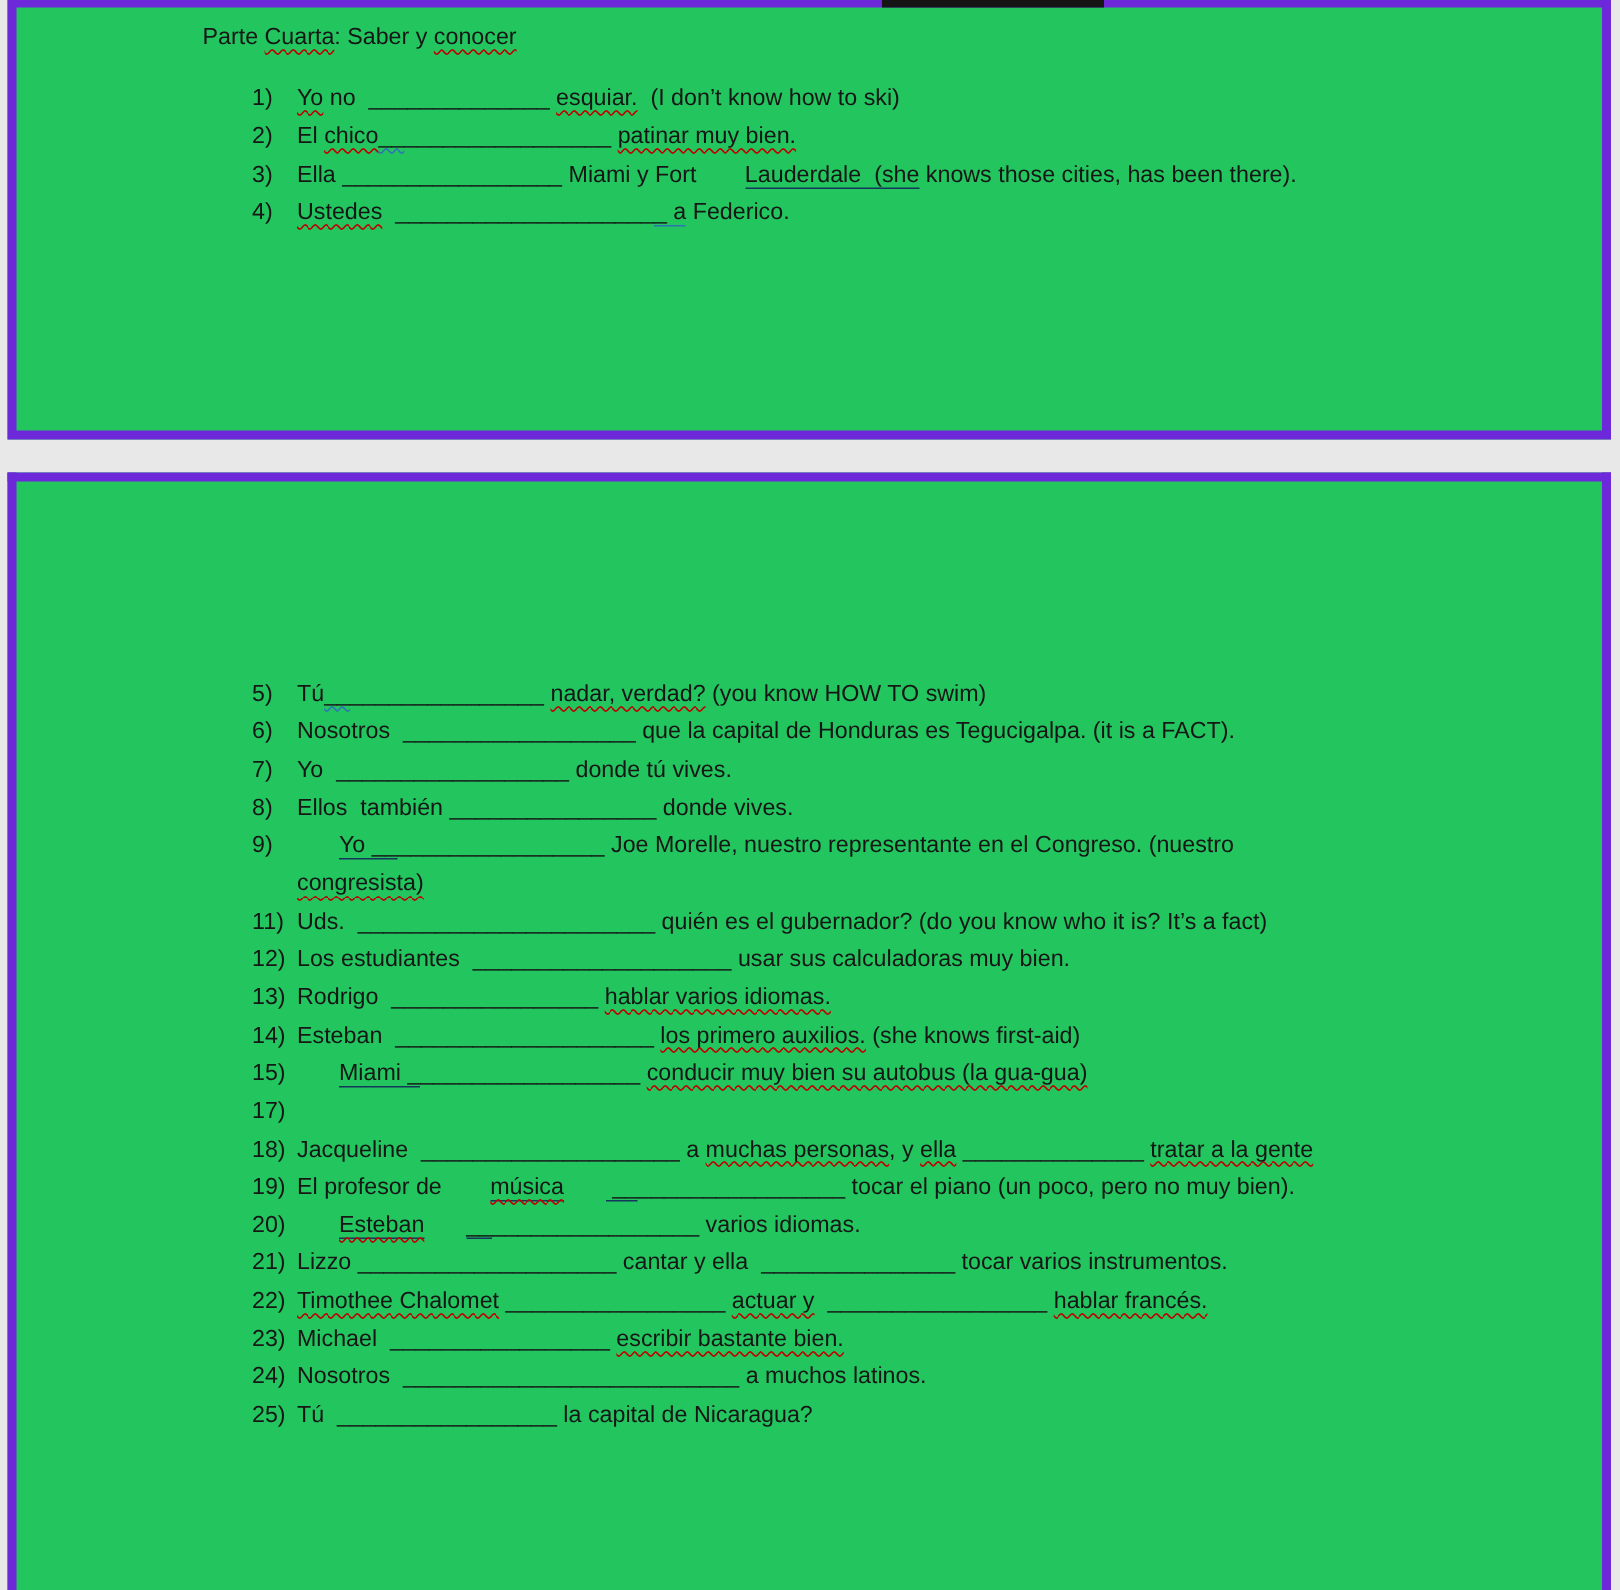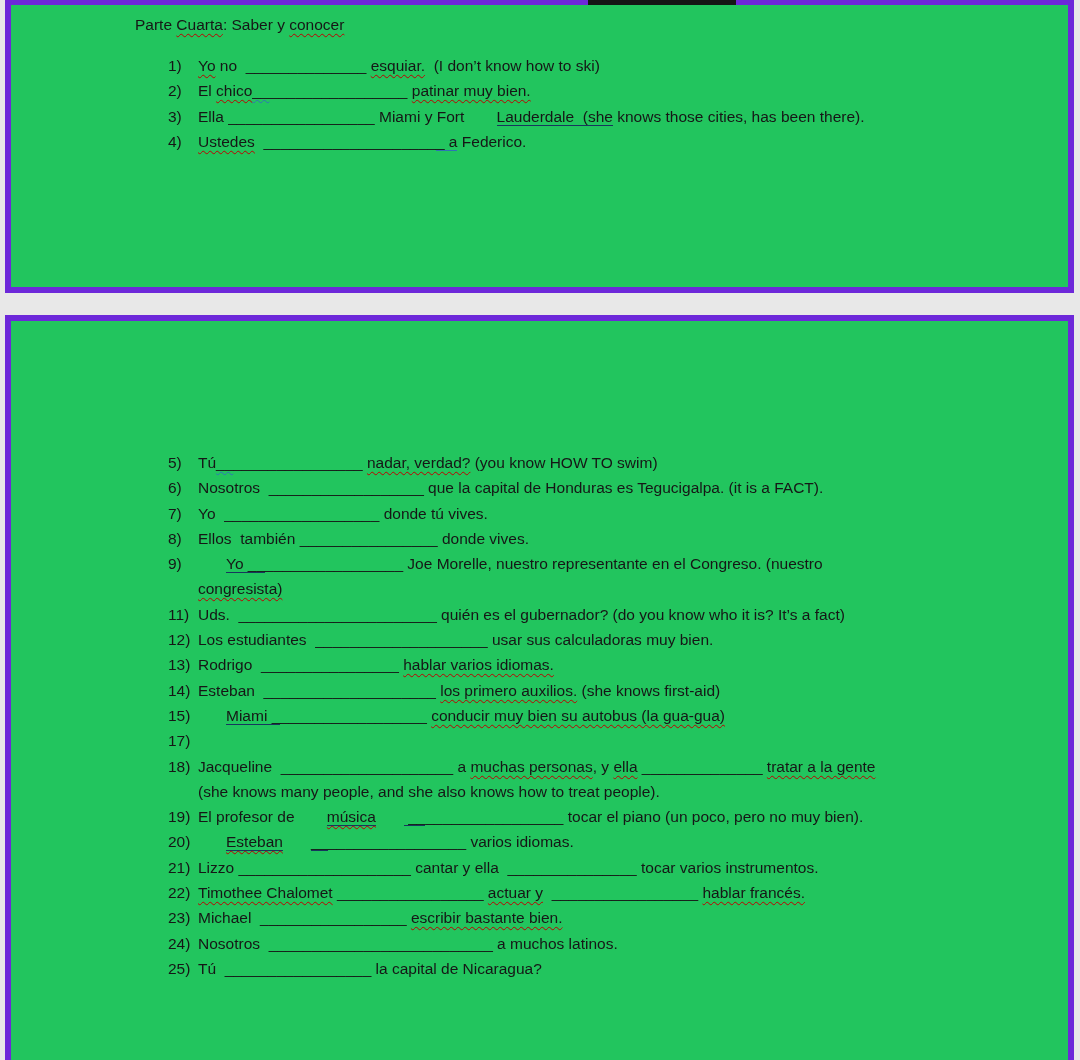--- a/index.html
+++ b/index.html
@@ -107,21 +107,21 @@
       </div>
       <div class="row">
         <span class="num">15)</span>
         <div class="txt"><div><span class="ul">Miami _</span><span>_________________</span><span> </span><span class="sp">conducir muy bien su autobus (la gua-gua)</span></div></div>
       </div>
       <div class="row">
         <span class="num">17)</span>
       </div>
       <div class="row">
         <span class="num">18)</span>
-        <div class="txt"><div><span>Jacqueline  </span><span>____________________</span><span> a </span><span class="sp">muchas personas</span><span>, y </span><span class="sp">ella</span><span> </span><span>______________</span><span> </span><span class="sp">tratar a la gente</span></div><div><span>(she knows many people, and she also knows how to treat people).</span></div></div>
+        <div class="txt"><div><span>Jacqueline  </span><span>____________________</span><span> a </span><span class="sp">muchas personas</span><span>, y </span><span class="sp">ella</span><span> </span><span>______________</span><span> </span><span class="sp">tratar a la gente</span></div></div>
       </div>
       <div class="row">
         <span class="num">19)</span>
         <div class="txt"><div><span>El profesor de </span><span class="sp ul">música</span><span class="ul"> __</span><span>________________</span><span> tocar el piano (un poco, pero no muy bien).</span></div></div>
       </div>
       <div class="row">
         <span class="num">20)</span>
         <div class="txt"><div><span class="sp ul">Esteban</span><span class="ul">__</span><span>________________</span><span> varios idiomas.</span></div></div>
       </div>
       <div class="row">

